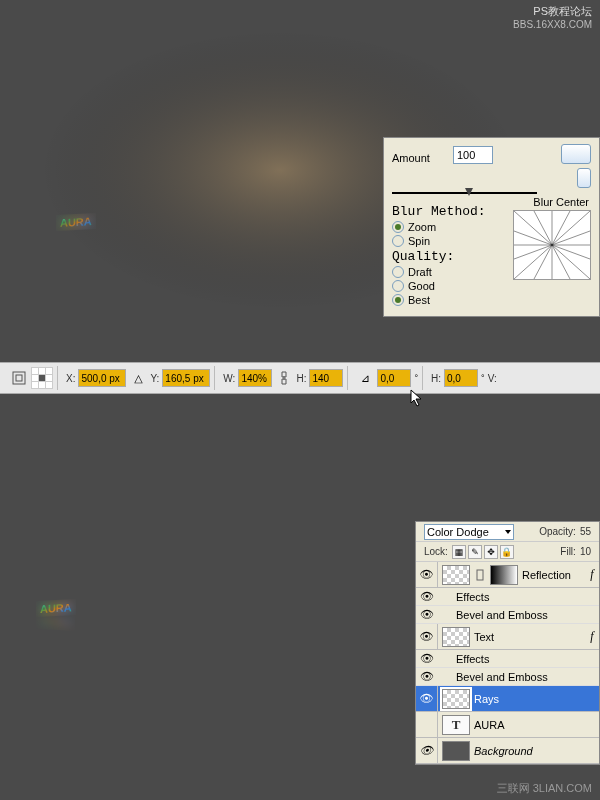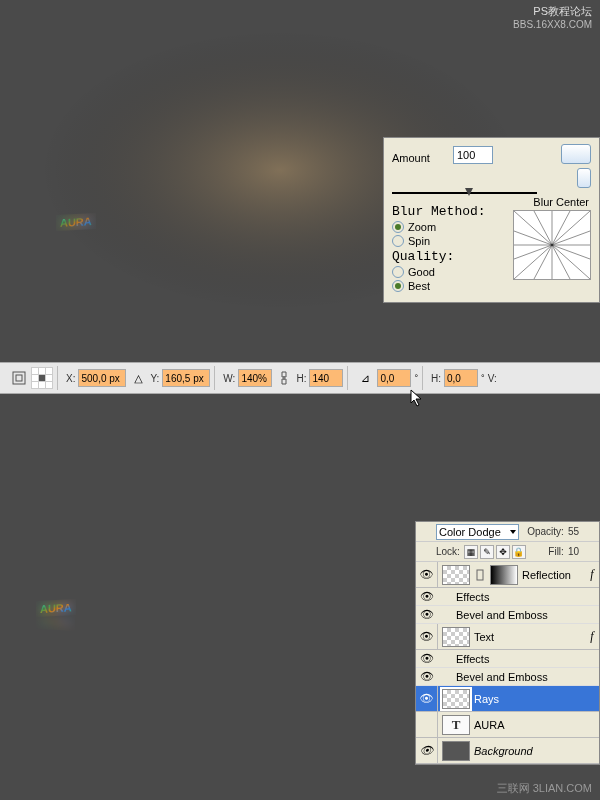--- a/index.html
+++ b/index.html
@@ -23,29 +23,29 @@
 .radio-row { display: flex; align-items: center; gap: 4px; margin: 2px 0; }
 .radio { width: 12px; height: 12px; border: 1px solid #7b9ebd; border-radius: 50%; display: inline-flex; align-items: center; justify-content: center; }
 .radio.checked::after { content: ''; width: 6px; height: 6px; background: #4a7a2a; border-radius: 50%; }
 .blur-center { position: absolute; right: 8px; top: 72px; width: 78px; height: 70px; border: 1px solid #999; background: #fff; display: flex; align-items: center; justify-content: center; }
 .blur-center-label { position: absolute; right: 10px; top: 58px; font-size: 11px; }
 
 .toolbar { position: absolute; top: 362px; left: 0; width: 600px; height: 32px; background: #e8e8e8; border-top: 1px solid #aaa; border-bottom: 1px solid #aaa; display: flex; align-items: center; padding: 0 6px; gap: 4px; z-index: 40; }
 .tool-segment { display: flex; align-items: center; gap: 3px; padding: 0 4px; border-right: 1px solid #bbb; height: 24px; }
 .tool-segment:last-child { border-right: none; }
 .tool-label { color: #333; font-size: 10px; }
-.tool-input { width: 48px; height: 18px; border: 1px solid #aaa; background: #fdba74; font-size: 10px; padding: 1px 2px; }
+.tool-input { width: 48px; height: 18px; border: 1px solid #aaa; background: #eab308; font-size: 10px; padding: 1px 2px; }
 .tool-input.narrow { width: 34px; }
 .tool-icon { width: 18px; height: 18px; display: inline-flex; align-items: center; justify-content: center; border: 1px solid transparent; }
 .anchor-grid { width: 22px; height: 22px; display: grid; grid-template-columns: repeat(3,1fr); grid-template-rows: repeat(3,1fr); gap: 1px; background: #ccc; padding: 1px; }
 .anchor-cell { background: #fff; }
 .cursor-arrow { position: absolute; top: 389px; left: 410px; z-index: 60; }
 
 .layers-panel { position: absolute; right: 0; top: 521px; width: 185px; background: #ece9d8; border: 1px solid #888; z-index: 50; }
-.panel-row { display: flex; align-items: center; height: 20px; padding: 2px 20px; border-bottom: 1px solid #ccc; gap: 4px; }
+.panel-row { display: flex; align-items: center; height: 20px; padding: 2px 8px; border-bottom: 1px solid #ccc; gap: 4px; }
 .blend-select { width: 90px; height: 16px; border: 1px solid #7b9ebd; background: #fff; font-size: 10px; padding: 0 2px; display: flex; align-items: center; justify-content: space-between; }
 .chev { width: 0; height: 0; border-left: 3px solid transparent; border-right: 3px solid transparent; border-top: 4px solid #000; }
 .lock-icons { display: flex; gap: 2px; }
 .tiny-icon { width: 14px; height: 14px; border: 1px solid #aaa; background: #f5f5f5; display: inline-flex; align-items: center; justify-content: center; font-size: 9px; }
 .layer-item { display: flex; align-items: center; height: 26px; border-bottom: 1px solid #bbb; background: #ece9d8; }
 .layer-item.selected { background: #3875d7; color: #fff; }
 .layer-item .eye { width: 22px; height: 100%; border-right: 1px solid #bbb; display: flex; align-items: center; justify-content: center; }
 .layer-item .thumb { width: 28px; height: 20px; margin: 0 4px; border: 1px solid #888; background-image: linear-gradient(45deg,#ccc 25%,transparent 25%,transparent 75%,#ccc 75%),linear-gradient(45deg,#ccc 25%,#fff 25%,#fff 75%,#ccc 75%); background-size: 8px 8px; background-position: 0 0,4px 4px; display: flex; align-items: center; justify-content: center; flex-shrink: 0; }
 .layer-item .thumb.mask { background: linear-gradient(to right,#000,#fff); }
 .layer-item .thumb.solid { background: #555; }
@@ -110,20 +110,24 @@
       <span class="radio checked"></span>
       <span>Zoom</span>
     </div>
   <div class="radio-row">
       <span class="radio"></span>
       <span>Spin</span>
     </div>
   <div class="group-title" style="margin-top:0">Quality:</div>
   <div class="radio-row">
       <span class="radio"></span>
+      <span>Draft</span>
+    </div>
+  <div class="radio-row">
+      <span class="radio"></span>
       <span>Good</span>
     </div>
   <div class="radio-row">
       <span class="radio checked"></span>
       <span>Best</span>
     </div>
   <div class="blur-center-label">Blur Center</div>
   <div class="blur-center">
     <svg width="76" height="68">
         <g stroke="#222" stroke-width="0.5">

